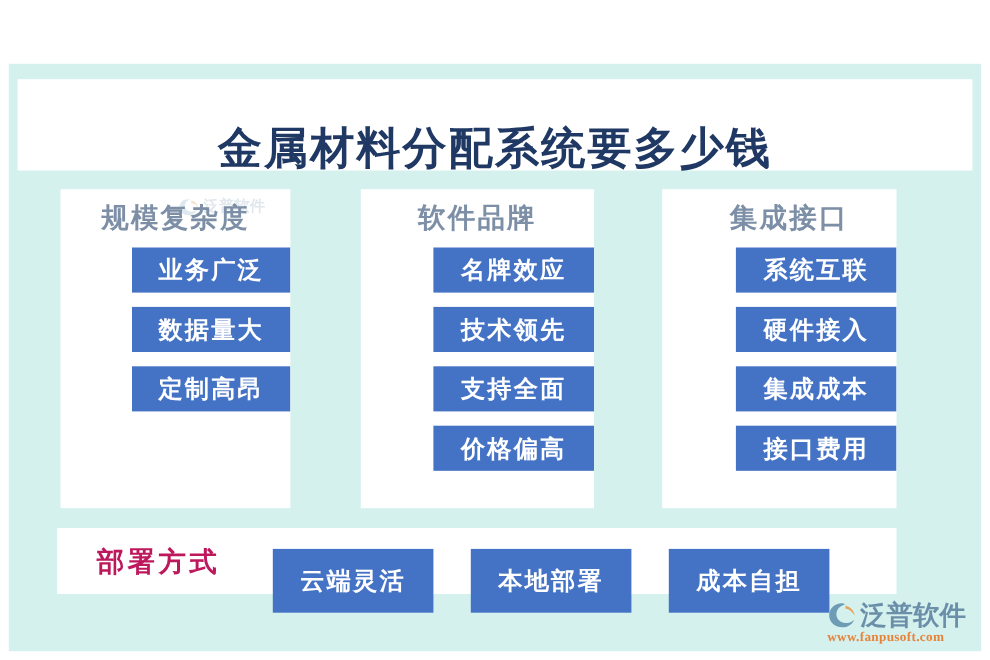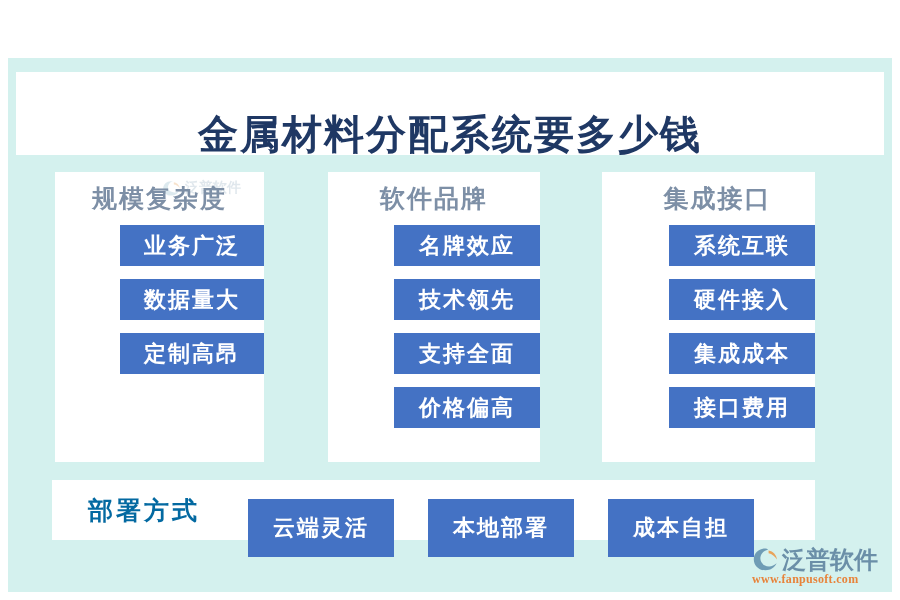--- a/index.html
+++ b/index.html
@@ -143,21 +143,21 @@
     width: 763px;
     height: 60px;
     background: #ffffff;
     display: flex;
     align-items: center;
   }
   .bottom-label {
     margin-left: 36px;
     font-size: 25px;
     font-weight: bold;
-    color: #0369a1;
+    color: #be185d;
     letter-spacing: 3px;
     white-space: nowrap;
   }
   .bottom-chips {
     display: flex;
     align-items: center;
     gap: 34px;
     margin-left: 48px;
   }
   .bottom-bar .chip {

